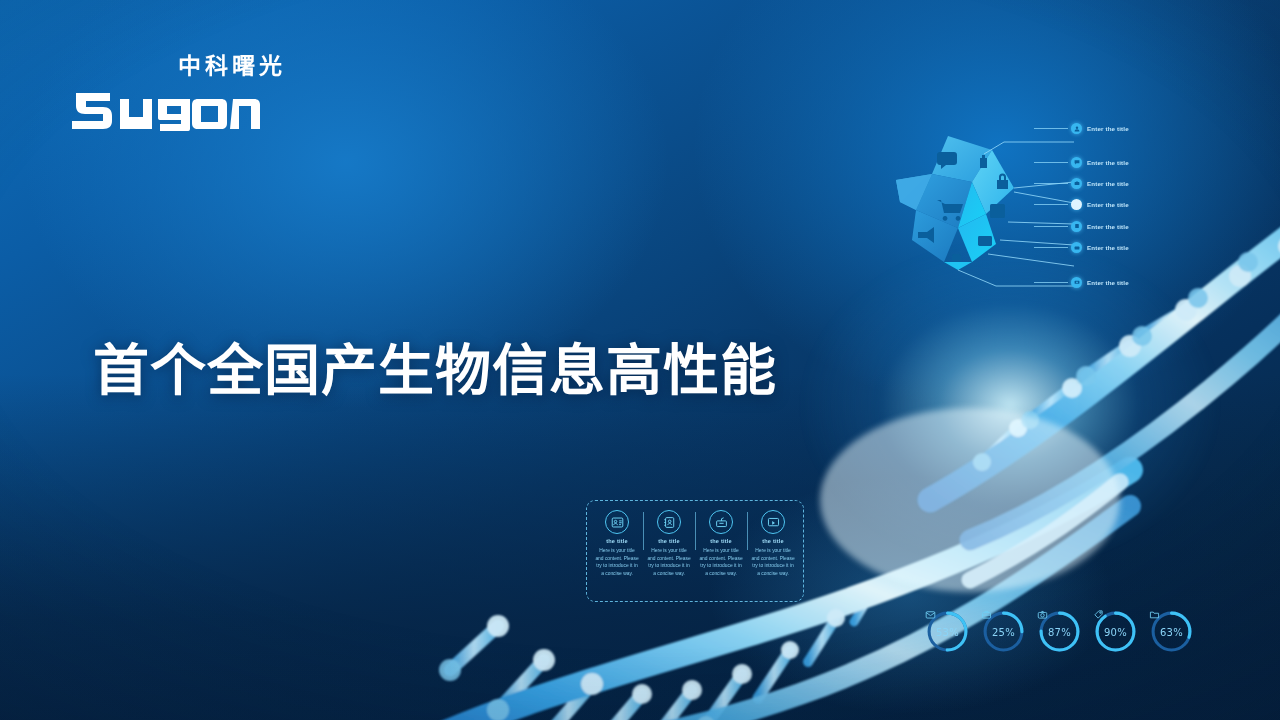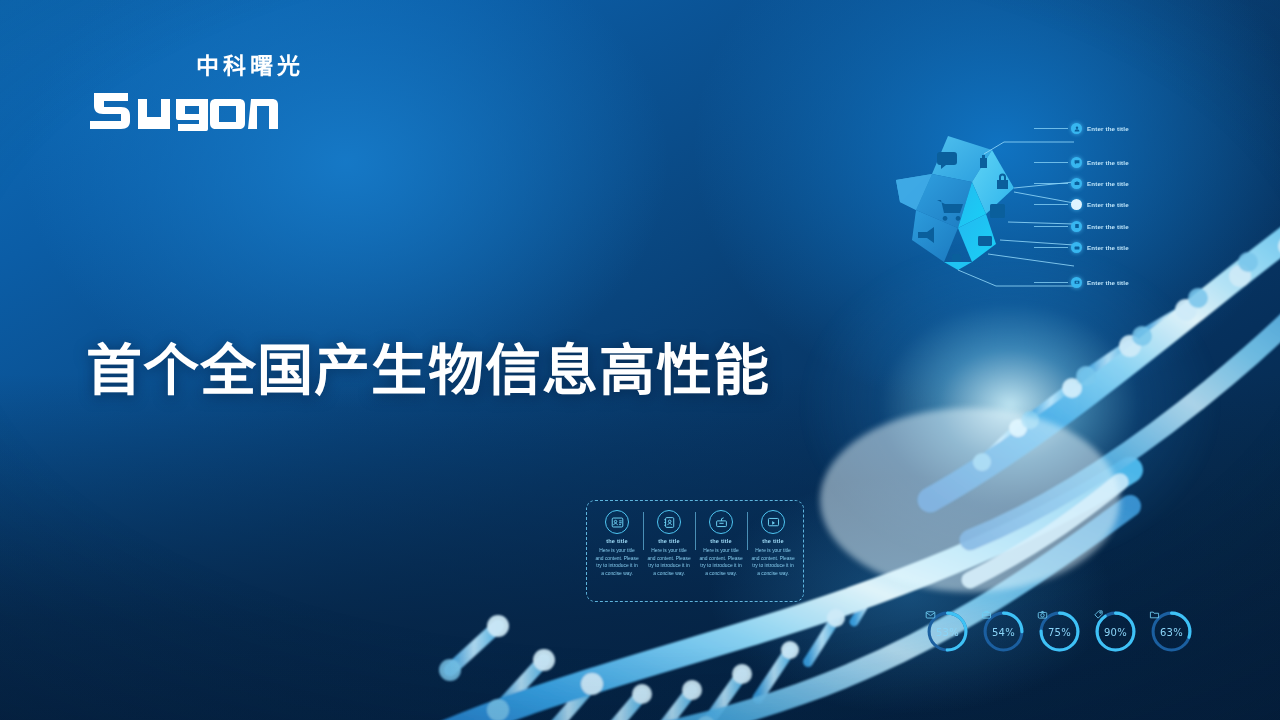--- a/index.html
+++ b/index.html
@@ -27,32 +27,32 @@
   
   .dna-wrap{position:absolute;left:330px;top:70px;width:1010px;height:690px;}
   .dna-glow{position:absolute;left:470px;top:170px;width:420px;height:330px;
     background:radial-gradient(closest-side,rgba(208,245,255,.92),rgba(120,214,255,.45) 34%,rgba(40,150,230,.16) 62%,rgba(20,110,200,0) 100%);
     filter:blur(3px);}
   .dna-svg{position:absolute;inset:0;}
   .dna-soft{position:absolute;left:300px;top:360px;width:560px;height:330px;
     background:radial-gradient(closest-side,rgba(60,170,240,.30),rgba(30,120,210,0) 72%);}
 
   
-  .logo{position:absolute;left:88px;top:55px;width:220px;}
+  .logo{position:absolute;left:70px;top:55px;width:220px;}
   .logo-cn{font-size:23px;font-weight:700;color:#ffffff;letter-spacing:4px;
     text-align:right;padding-right:4px;line-height:1;margin-bottom:5px;
     font-family:"DejaVu Sans","Liberation Sans",sans-serif;}
   .logo-en{display:block;}
 
   
   .headline{position:absolute;left:86px;top:296px;width:820px;
     color:#ffffff;font-size:56px;line-height:1.33;font-weight:700;letter-spacing:1px;
     font-family:"DejaVu Sans","Liberation Sans",sans-serif;
     text-shadow:0 2px 14px rgba(3,24,52,.55);}
-  .headline .ln{display:block;white-space:nowrap;}
+  .headline .ln{display:block;white-space:nowrap;margin-left:7px;}
 
   
   .poly-info{position:absolute;left:886px;top:118px;width:270px;height:170px;}
   .poly-svg{position:absolute;left:0;top:10px;}
   .poly-legend{position:absolute;left:185px;top:0;width:120px;}
   .leg-row{position:relative;height:21.4px;display:flex;align-items:center;gap:5px;}
   .leg-dot{width:11px;height:11px;border-radius:50%;background:#37b6f0;
     display:flex;align-items:center;justify-content:center;flex:0 0 auto;
     box-shadow:0 0 4px rgba(80,200,255,.75);}
   .leg-dot svg{display:block;}
@@ -424,38 +424,38 @@
         <circle cx="22" cy="22" r="18" fill="none" stroke="#1b5fa0" stroke-width="3"></circle>
         <circle cx="22" cy="22" r="18" fill="none" stroke="#3fc2f5" stroke-width="3" stroke-linecap="round" stroke-dasharray="28.3 113.1" transform="rotate(-90 22 22)"></circle>
       </svg>
       <span class="gauge-inner">
         <span class="gauge-ico">
           <svg width="11" height="11" viewBox="0 0 14 14" fill="none" stroke="#6fcdf2" stroke-width="1.1">
             <rect x="1.8" y="4.6" width="10.4" height="7" rx="1.2"></rect>
               <path d="M5 4.6V3h4v1.6M1.8 7.8h10.4"></path>
           </svg>
         </span>
-        <span class="gauge-pct">54%</span>
+        <span class="gauge-pct">25%</span>
       </span>
     </div>
 
     <div class="gauge">
       <svg viewBox="0 0 44 44">
         <circle cx="22" cy="22" r="18" fill="none" stroke="#1b5fa0" stroke-width="3"></circle>
         <circle cx="22" cy="22" r="18" fill="none" stroke="#3fc2f5" stroke-width="3" stroke-linecap="round" stroke-dasharray="84.8 113.1" transform="rotate(-90 22 22)"></circle>
       </svg>
       <span class="gauge-inner">
         <span class="gauge-ico">
           <svg width="11" height="11" viewBox="0 0 14 14" fill="none" stroke="#6fcdf2" stroke-width="1.1">
             <rect x="1.6" y="4.4" width="10.8" height="7.2" rx="1.4"></rect>
               <circle cx="7" cy="8" r="2.2"></circle>
             <path d="M5.2 4.4l.9-1.3h1.8l.9 1.3"></path>
           </svg>
         </span>
-        <span class="gauge-pct">75%</span>
+        <span class="gauge-pct">87%</span>
       </span>
     </div>
 
     <div class="gauge">
       <svg viewBox="0 0 44 44">
         <circle cx="22" cy="22" r="18" fill="none" stroke="#1b5fa0" stroke-width="3"></circle>
         <circle cx="22" cy="22" r="18" fill="none" stroke="#3fc2f5" stroke-width="3" stroke-linecap="round" stroke-dasharray="101.8 113.1" transform="rotate(-90 22 22)"></circle>
       </svg>
       <span class="gauge-inner">
         <span class="gauge-ico">

